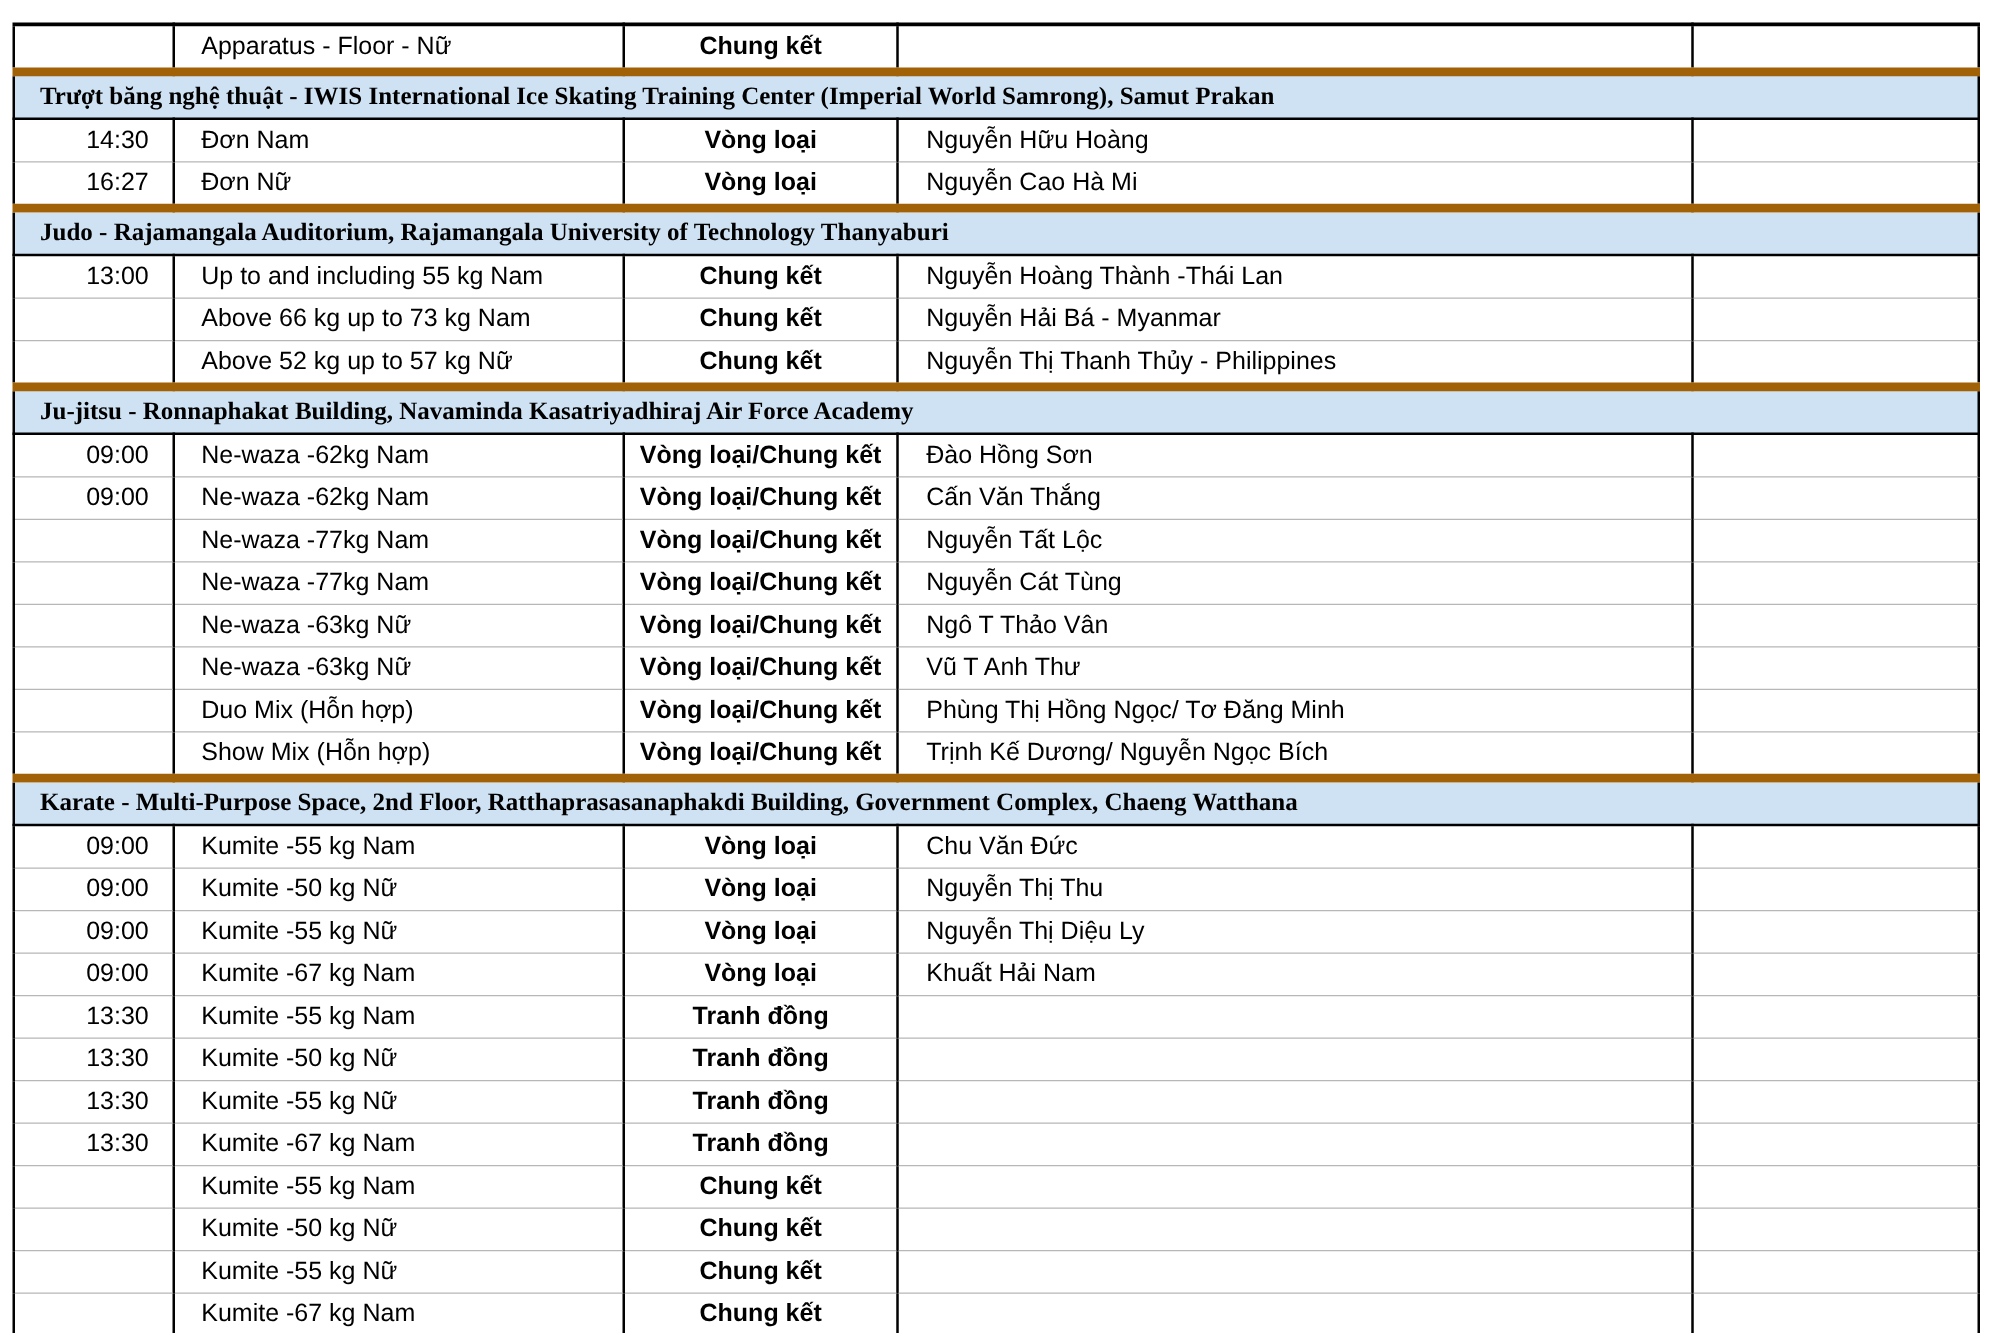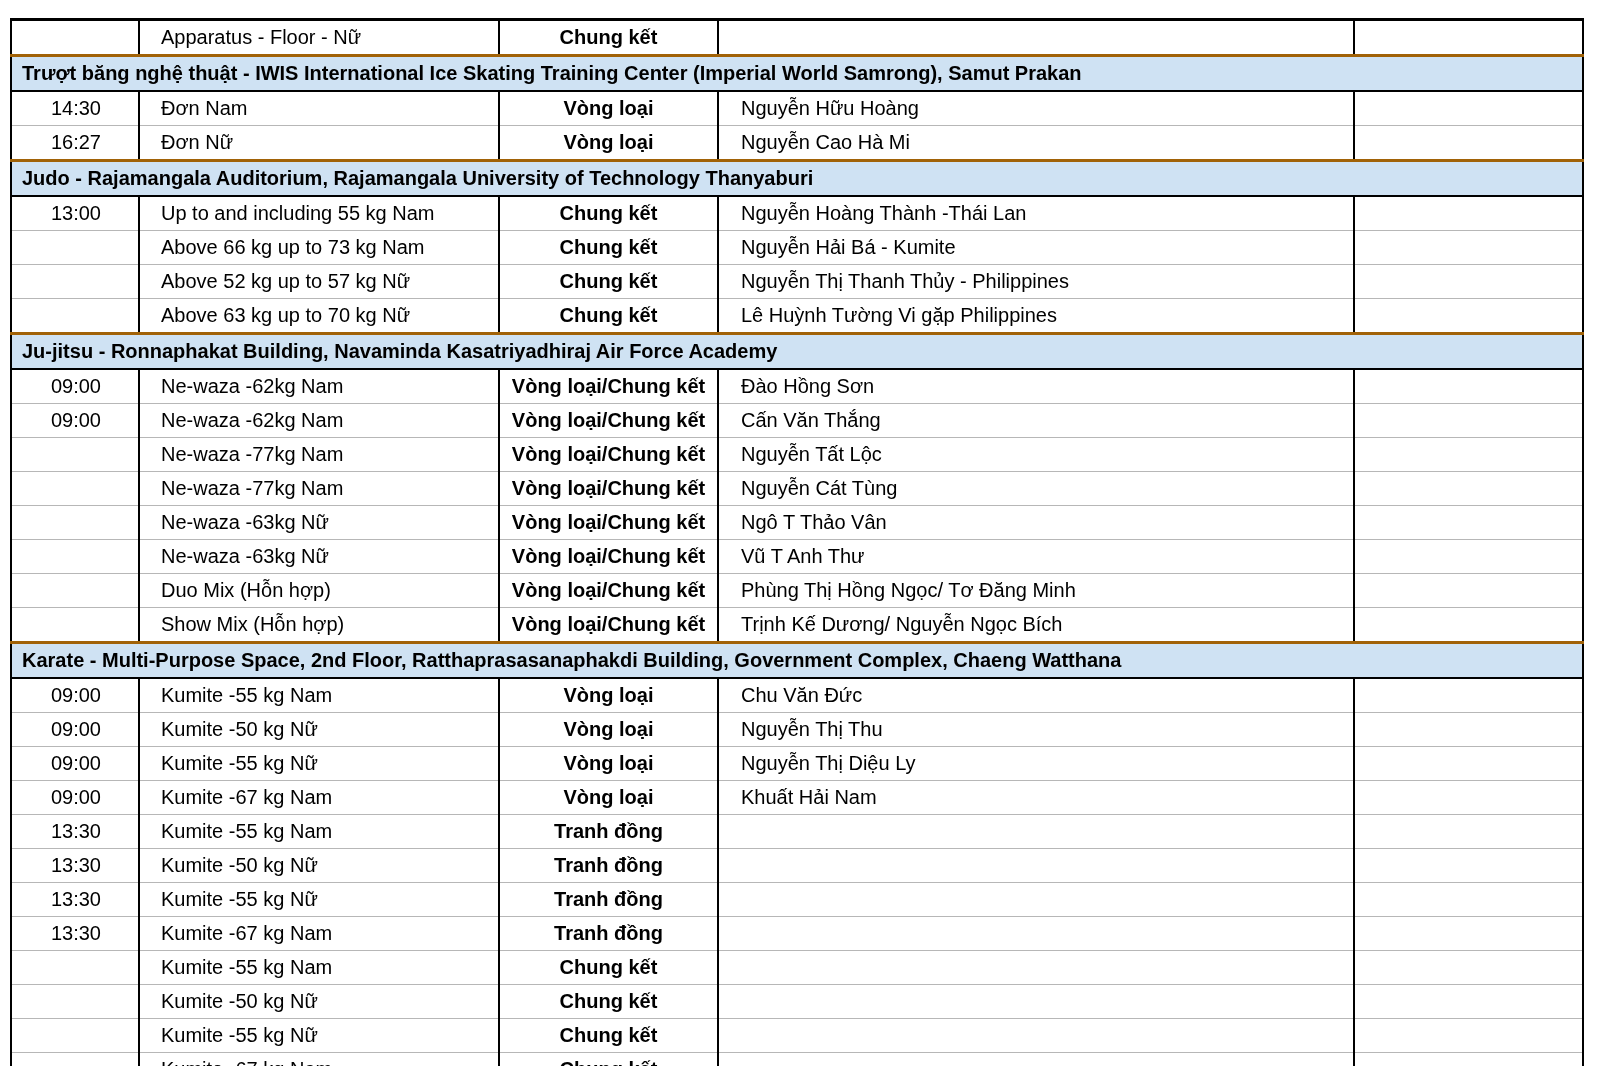--- a/index.html
+++ b/index.html
@@ -39,33 +39,34 @@
     border-left: 2px solid #000;
     border-top: 1px solid #b7b7b7;
     border-bottom: 1px solid #b7b7b7;
     padding: 0 5px;
     white-space: nowrap;
     overflow: hidden;
     background: #ffffff;
   }
   td.col-time {
     text-align: right;
-    padding-right: 37px;
+    padding-right: 19px;
   }
   td.col-event   { text-align: left; padding-left: 21px; }
   td.col-round   { text-align: center; font-weight: bold; }
   td.col-athlete { text-align: left; padding-left: 22px; }
   td.col-notes   { }
   tr.section td {
     background: #cfe2f3;
     font-weight: bold;
     text-align: left;
-    padding-left: 10px;
-    border-top: 3px solid #a16207;
+    padding-left: 20px;
+    border-top: 7px solid #a16207;
     border-bottom: 2px solid #000;
+    font-family: Liberation Serif, serif;
   }
 </style>
 </head>
 <body>
 
 <div class="sheet">
   <table class="schedule">
     <colgroup>
       <col class="c-time">
       <col class="c-event">
@@ -105,35 +106,28 @@
           <td class="col-time">13:00</td>
           <td class="col-event">Up to and including 55 kg Nam</td>
           <td class="col-round">Chung kết</td>
           <td class="col-athlete">Nguyễn Hoàng Thành -Thái Lan</td>
           <td class="col-notes"></td>
         </tr>
         <tr>
           <td class="col-time"></td>
           <td class="col-event">Above 66 kg up to 73 kg Nam</td>
           <td class="col-round">Chung kết</td>
-          <td class="col-athlete">Nguyễn Hải Bá - Kumite</td>
+          <td class="col-athlete">Nguyễn Hải Bá - Myanmar</td>
           <td class="col-notes"></td>
         </tr>
         <tr>
           <td class="col-time"></td>
           <td class="col-event">Above 52 kg up to 57 kg Nữ</td>
           <td class="col-round">Chung kết</td>
           <td class="col-athlete">Nguyễn Thị Thanh Thủy - Philippines</td>
-          <td class="col-notes"></td>
-        </tr>
-        <tr>
-          <td class="col-time"></td>
-          <td class="col-event">Above 63 kg up to 70 kg Nữ</td>
-          <td class="col-round">Chung kết</td>
-          <td class="col-athlete">Lê Huỳnh Tường Vi gặp Philippines</td>
           <td class="col-notes"></td>
         </tr>
         <tr class="section">
           <td colspan="5">Ju-jitsu - Ronnaphakat Building, Navaminda Kasatriyadhiraj Air Force Academy</td>
         </tr>
         <tr>
           <td class="col-time">09:00</td>
           <td class="col-event">Ne-waza -62kg Nam</td>
           <td class="col-round">Vòng loại/Chung kết</td>
           <td class="col-athlete">Đào Hồng Sơn</td>

